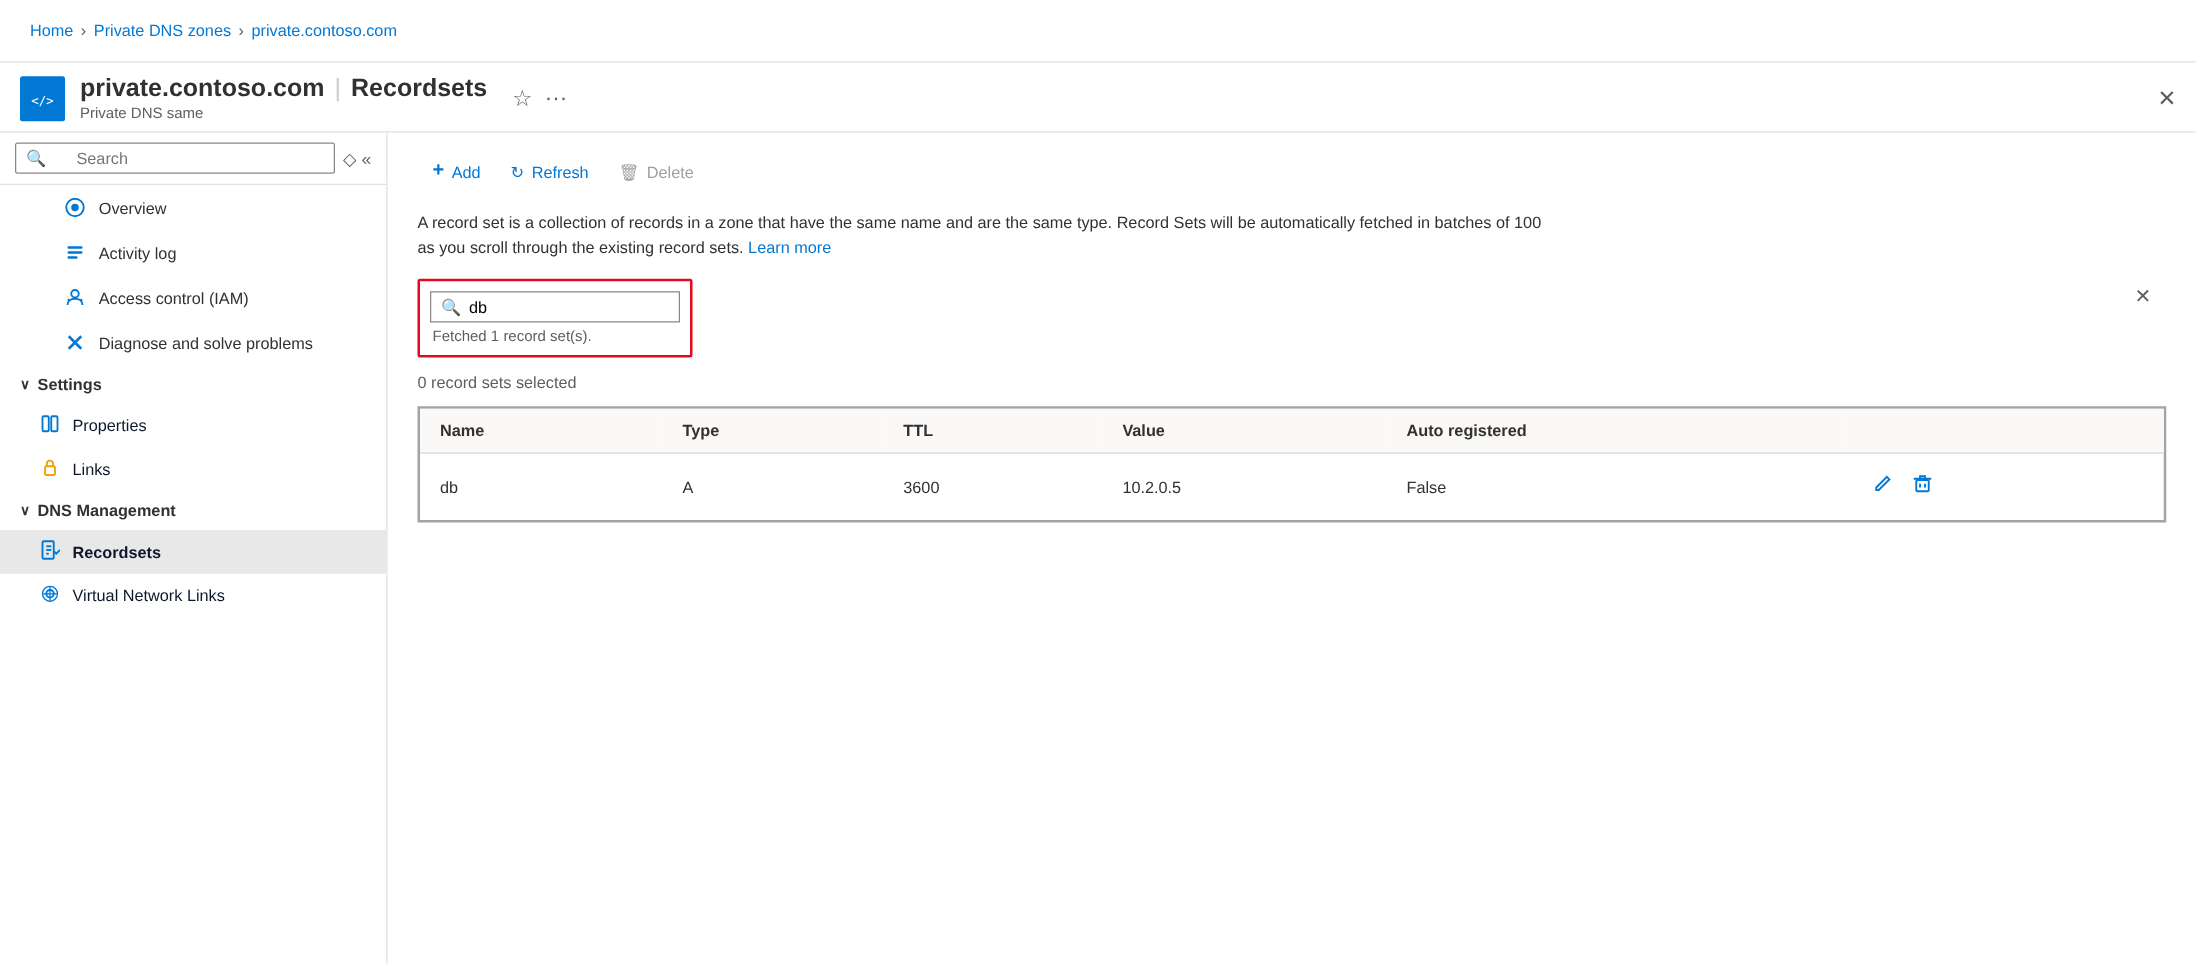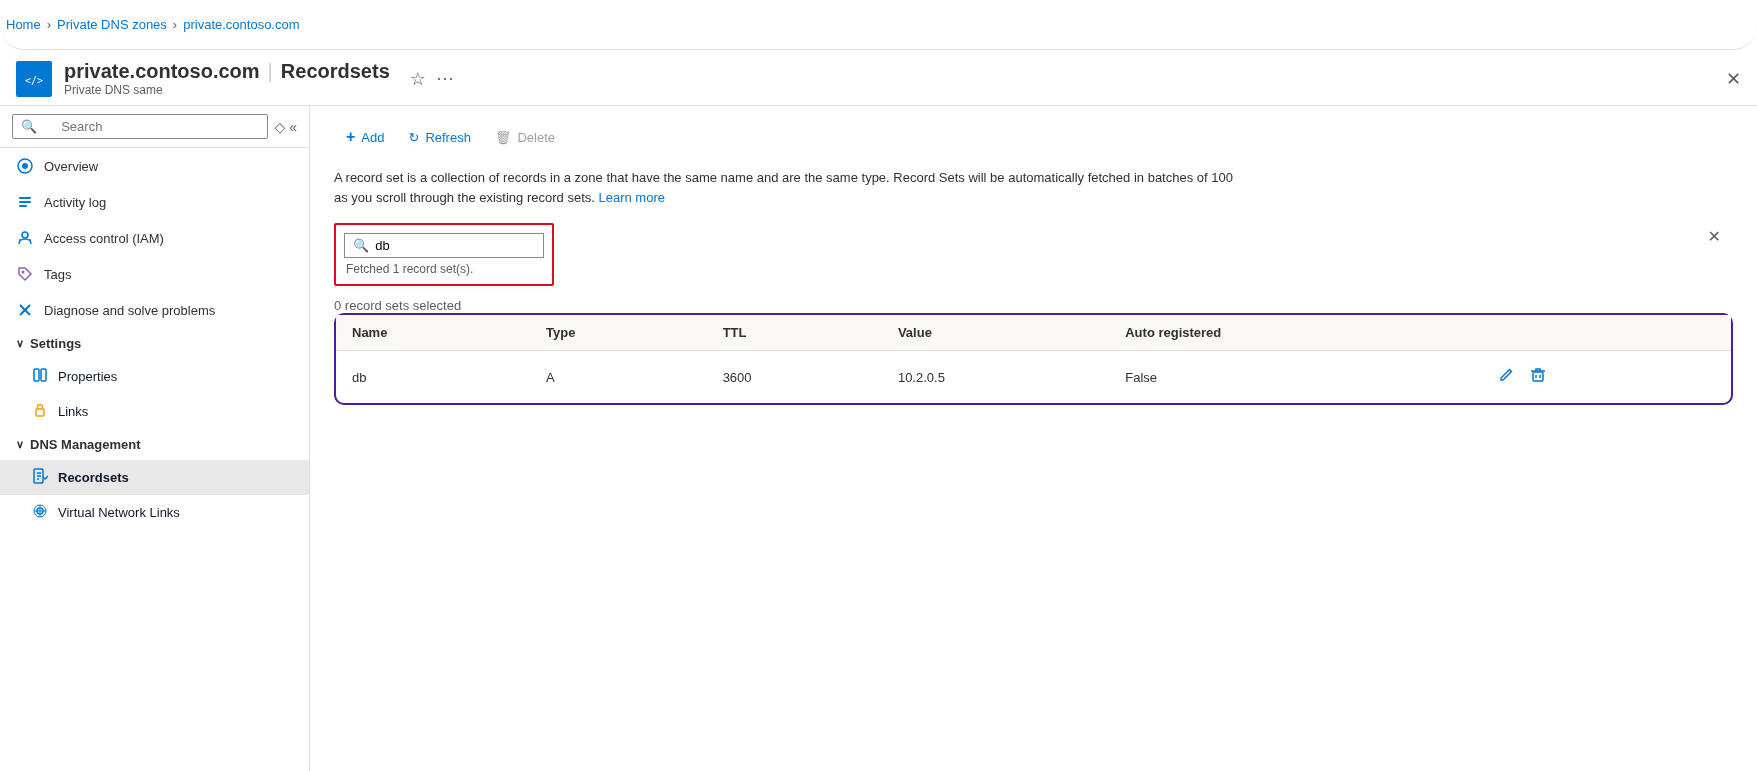--- a/index.html
+++ b/index.html
@@ -1,19 +1,19 @@
 <!DOCTYPE html>
 <html><head>
   <meta charset="utf-8">
   <style>
     * { box-sizing: border-box; margin: 0; padding: 0; }
     body { font-family: 'Segoe UI', Arial, sans-serif; font-size: 13px; color: #333; background: #fff; height: 771px; width: 1757px; overflow: hidden; display: flex; flex-direction: column; }
 
     
-    .top-bar { display: flex; align-items: center; padding: 8px 6px; border-bottom: 1px solid #e0e0e0; min-height: 50px; border-radius: 24px; }
+    .top-bar { display: flex; align-items: center; padding: 8px 24px; border-bottom: 1px solid #e0e0e0; min-height: 50px; }
     .breadcrumb { display: flex; align-items: center; gap: 6px; font-size: 13px; }
     .breadcrumb a { color: #0078d4; text-decoration: none; }
     .breadcrumb span { color: #605e5c; }
 
     
     .resource-header { display: flex; align-items: center; padding: 10px 16px 8px 16px; border-bottom: 1px solid #e0e0e0; gap: 12px; }
     .resource-icon { width: 36px; height: 36px; background: #0078d4; border-radius: 2px; display: flex; align-items: center; justify-content: center; color: white; font-size: 16px; flex-shrink: 0; }
     .resource-title-block { display: flex; flex-direction: column; }
     .resource-title { font-size: 20px; font-weight: 600; color: #323130; }
     .resource-subtitle { font-size: 12px; color: #605e5c; }
@@ -27,21 +27,21 @@
 
     
     .sidebar { width: 310px; flex-shrink: 0; border-right: 1px solid #e0e0e0; display: flex; flex-direction: column; overflow-y: auto; }
     .sidebar-search { padding: 8px 12px; border-bottom: 1px solid #e0e0e0; display: flex; align-items: center; gap: 6px; }
     .sidebar-search-input { flex: 1; border: 1px solid #8a8886; padding: 4px 8px; font-size: 13px; border-radius: 2px; display: flex; align-items: center; gap: 4px; }
     .sidebar-search-input input { border: none; outline: none; font-size: 13px; width: 100%; margin-left: 20px; }
     .sidebar-search-icons { display: flex; gap: 4px; }
     .sidebar-search-icons span { cursor: pointer; color: #605e5c; font-size: 14px; }
 
     .sidebar-nav { flex: 1; }
-    .nav-item { display: flex; align-items: center; gap: 10px; padding: 9px 16px; cursor: pointer; color: #323130; font-size: 13px; }
+    .nav-item { display: flex; align-items: center; gap: 10px; padding: 9px 16px; cursor: pointer; color: #323130; font-size: 13px; margin-left: 35px; }
     .nav-item .nav-icon { width: 18px; height: 18px; display: flex; align-items: center; justify-content: center; flex-shrink: 0; }
     .nav-section-header { display: flex; align-items: center; gap: 6px; padding: 8px 16px; font-size: 13px; font-weight: 600; cursor: pointer; color: #323130; }
     .nav-section-header .chevron { font-size: 11px; }
     .nav-sub-item { display: flex; align-items: center; gap: 10px; padding: 8px 16px 8px 32px; cursor: pointer; color: #0f172a; font-size: 13px; }
     .nav-sub-item.active { background: #e8e8e8; font-weight: 600; }
 
     
     .content { flex: 1; overflow-y: auto; padding: 16px 24px; }
 
     
@@ -53,24 +53,24 @@
     .description { font-size: 13px; color: #323130; margin-bottom: 16px; line-height: 1.5; max-width: 900px; }
     .description a { color: #0078d4; text-decoration: none; }
 
     
     .filter-container { border: 2px solid #e00b1c; border-radius: 2px; padding: 8px; margin-bottom: 8px; display: inline-block; min-width: 220px; }
     .filter-input-row { display: flex; align-items: center; gap: 6px; border: 1px solid #8a8886; padding: 4px 8px; background: white; }
     .filter-input-row input { border: none; outline: none; font-size: 13px; width: 150px; }
     .filter-status { font-size: 12px; color: #605e5c; margin-top: 4px; padding-left: 2px; }
 
     
-    .records-selected { font-size: 13px; color: #605e5c; }
-
-    
-    .records-table-wrapper { border: 2px solid #4c1d95; border-radius: 10px; }
+    .records-selected { font-size: 13px; color: #605e5c; margin-bottom: 12px; }
+
+    
+    .records-table-wrapper { border: 2px solid #a3a3a3; border-radius: 0; }
     .records-table { width: 100%; border-collapse: collapse; }
     .records-table th { text-align: left; padding: 10px 16px; font-weight: 600; font-size: 13px; color: #323130; border-bottom: 1px solid #e0e0e0; background: #faf9f8; }
     .records-table td { padding: 12px 16px; font-size: 13px; color: #323130; border-bottom: 1px solid #f3f2f1; }
     .records-table tr:last-child td { border-bottom: none; }
     .action-btn { background: none; border: none; cursor: pointer; color: #0078d4; font-size: 16px; padding: 4px; }
     .icon-overview { color: #0078d4; }
 
     
     ::-webkit-scrollbar { width: 6px; height: 6px; }
     ::-webkit-scrollbar-track { background: #f1f1f1; }
@@ -153,29 +153,20 @@
           <svg width="16" height="16" viewBox="0 0 16 16" fill="none">
               <circle cx="8" cy="5" r="3" stroke="#0078d4" stroke-width="1.5"></circle>
               <path d="M2 14c0-3 2.5-5 6-5s6 2 6 5" stroke="#0078d4" stroke-width="1.5"></path>
               <circle cx="13" cy="10" r="1" fill="#0078d4"></circle>
               <circle cx="3" cy="10" r="1" fill="#0078d4"></circle>
             </svg>
         </span>
         <span>Access control (IAM)</span>
       </div>
 
-      <div class="nav-item">
-        <span class="nav-icon">
-          <svg width="16" height="16" viewBox="0 0 16 16" fill="none">
-              <path d="M2 2h6l6 6-6 6-6-6V2z" stroke="#8764b8" stroke-width="1.5" fill="none"></path>
-              <circle cx="6" cy="6" r="1.5" fill="#8764b8"></circle>
-            </svg>
-        </span>
-        <span>Tags</span>
-      </div>
 
       <div class="nav-item">
         <span class="nav-icon">
           <svg width="16" height="16" viewBox="0 0 16 16" fill="none">
               <line x1="3" y1="3" x2="13" y2="13" stroke="#0078d4" stroke-width="2"></line>
               <line x1="13" y1="3" x2="3" y2="13" stroke="#0078d4" stroke-width="2"></line>
             </svg>
         </span>
         <span>Diagnose and solve problems</span>
       </div>

